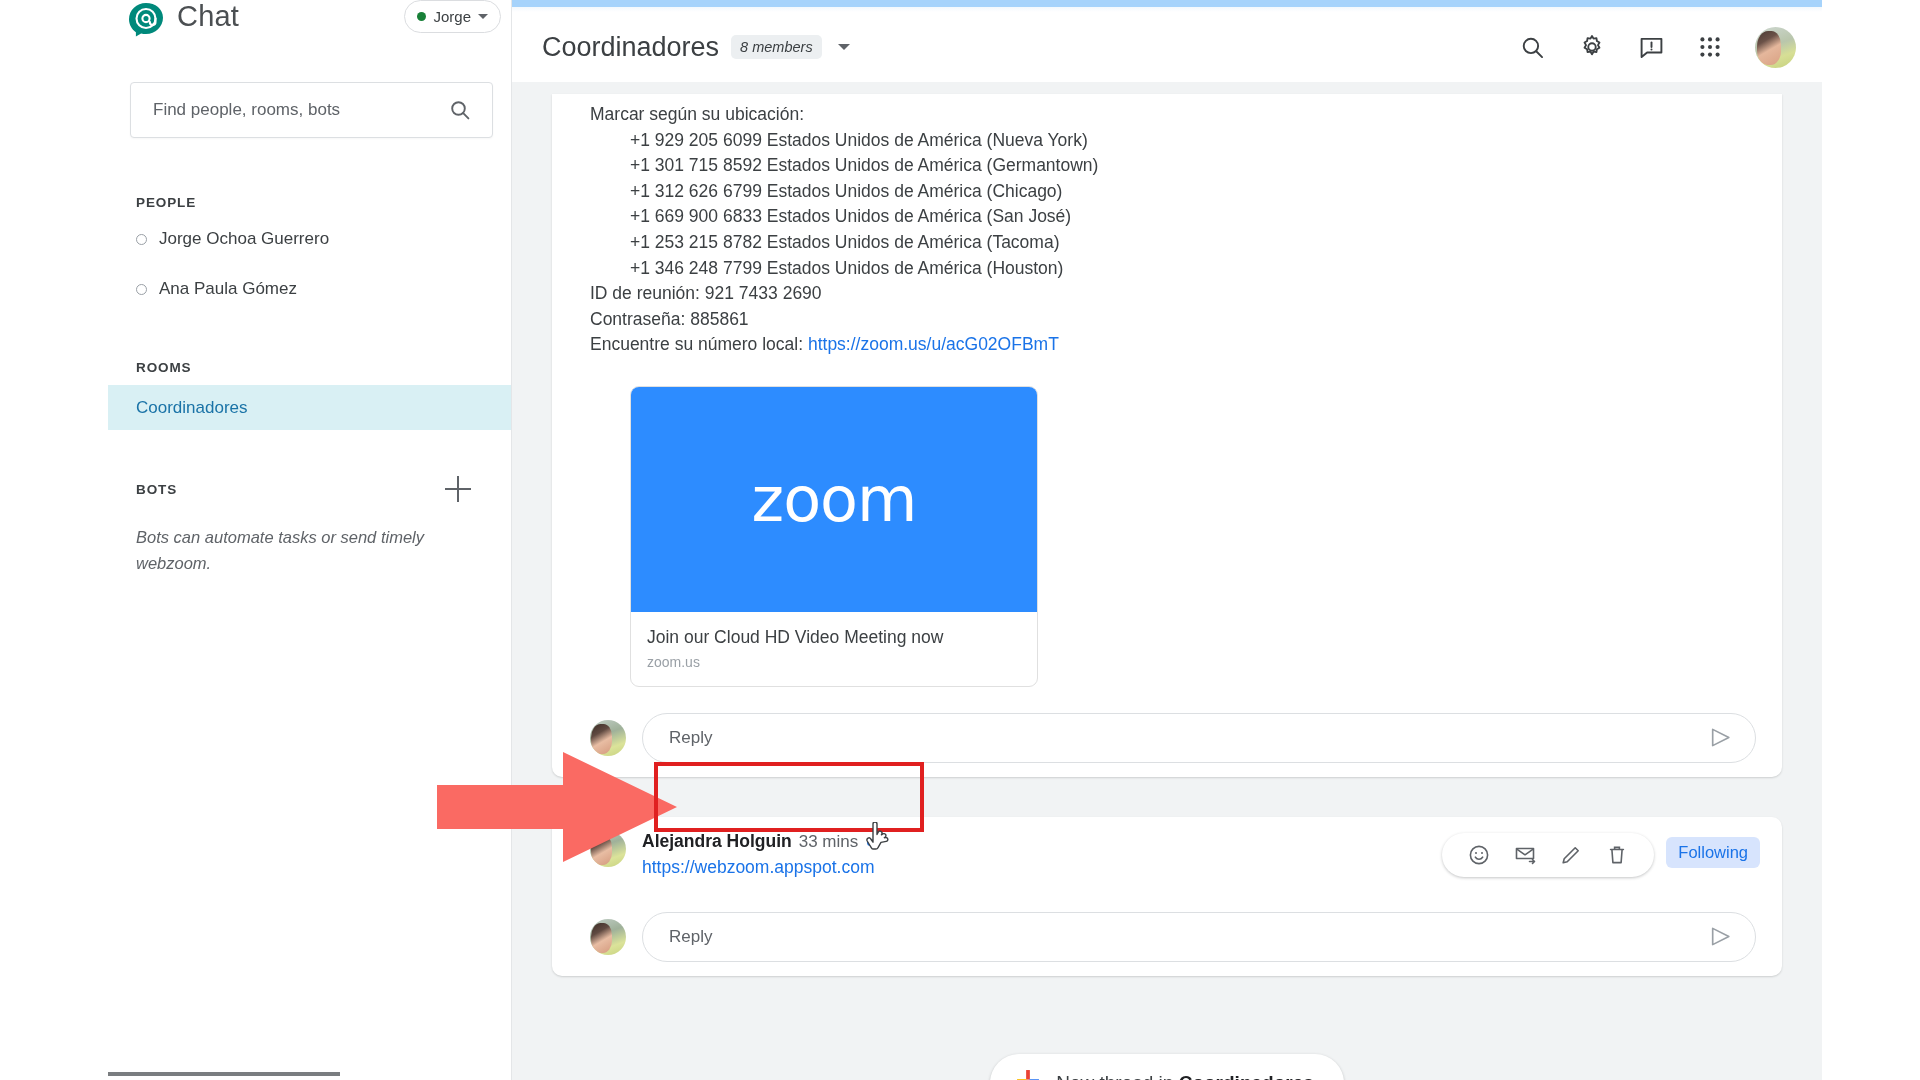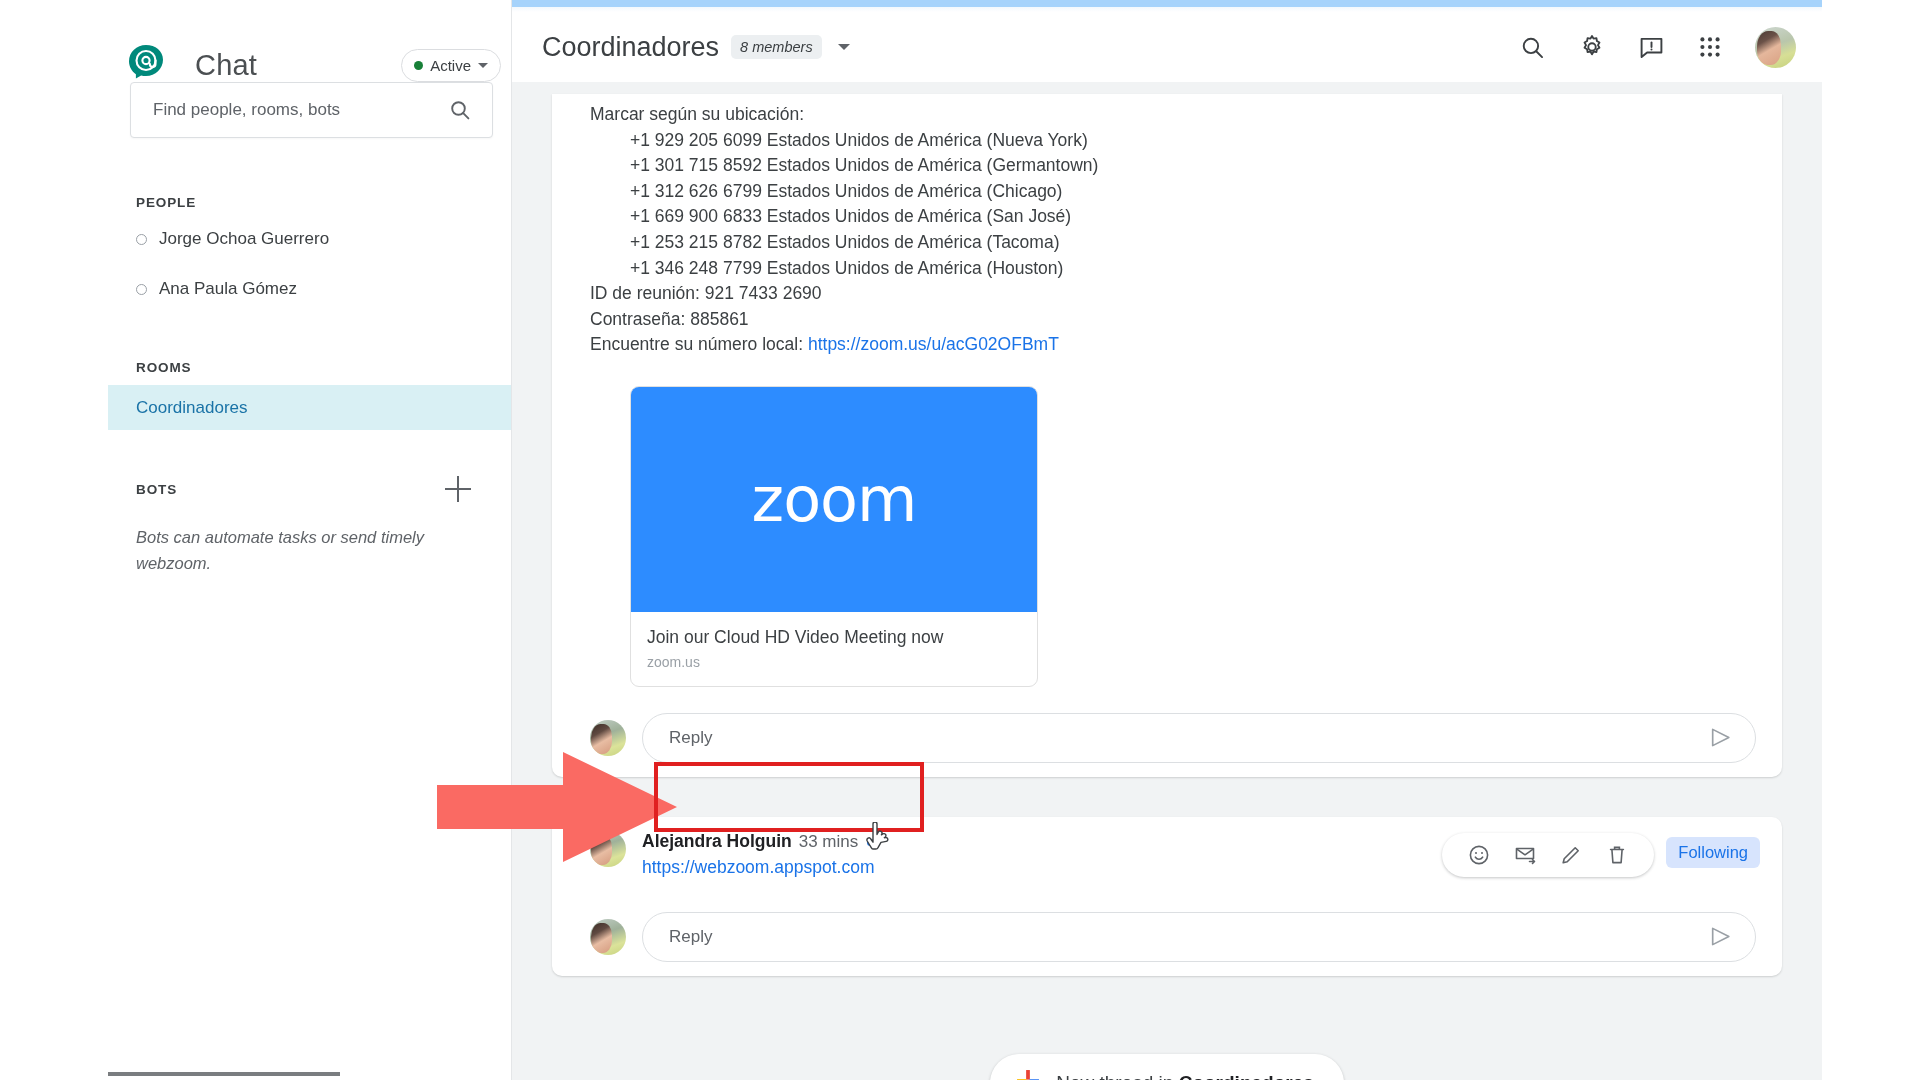--- a/index.html
+++ b/index.html
@@ -31,21 +31,21 @@
   .sidebar {
     position: absolute; left: 108px; top: 0; width: 404px; height: 1080px;
     background: #ffffff;
     border-right: 1px solid #e4e6e8;
   }
   .sidebar-bottom-rule{
     position:absolute; left:108px; top:1072px; width:232px; height:4px;
     background:#7a7d80;
   }
   .brand-row {
-    display: flex; align-items: flex-end; height: 82px; padding: 0 10px 0 18px; gap: 18px;
+    display: flex; align-items: flex-start; height: 82px; padding: 0 10px 0 18px;
   }
   .chat-logo { width: 40px; height: 40px; position: relative; flex: 0 0 auto; }
   .chat-logo svg { display:block; }
   .brand-title {
     font-size: 29px; color: #4b4f52; margin-left: 11px; letter-spacing: .2px;
     font-weight: 400; white-space: nowrap;
   }
   .status-pill {
     margin-left: auto; display: flex; align-items: center; gap: 7px;
     border: 1px solid #dbdde0; border-radius: 20px;
@@ -250,21 +250,21 @@
         <svg width="40" height="40" viewBox="0 0 40 40">
           <path d="M20 3C10.6 3 3 10.2 3 19.2c0 5.3 2.7 10 6.9 13v4.3l5.2-3.1c1.5.4 3.2.6 4.9.6 9.4 0 17-7.2 17-16.2S29.4 3 20 3z" fill="#00897b"></path>
           <circle cx="20" cy="18.5" r="9.5" fill="none" stroke="#ffffff" stroke-width="2.1"></circle>
           <circle cx="20" cy="18.5" r="3.6" fill="none" stroke="#ffffff" stroke-width="2.1"></circle>
           <path d="M29.5 18.5v3.4c0 1.8-1.3 3-2.9 3-1.6 0-2.8-1.2-2.8-3" fill="none" stroke="#ffffff" stroke-width="2.1" stroke-linecap="round"></path>
         </svg>
       </span>
       <span class="brand-title">Chat</span>
       <div class="status-pill">
         <span class="status-dot"></span>
-        <span class="status-label">Active</span>
+        <span class="status-label">Jorge</span>
         <span class="caret"></span>
       </div>
     </div>
 
     <div class="search-box">
       <span class="search-placeholder">Find people, rooms, bots</span>
       <span class="search-ic">
         <svg width="24" height="24" viewBox="0 0 24 24" fill="none" stroke="currentColor" stroke-width="1.9">
           <circle cx="10.5" cy="10.5" r="6.3"></circle>
             <line x1="15.2" y1="15.2" x2="20.4" y2="20.4" stroke-linecap="round"></line>

